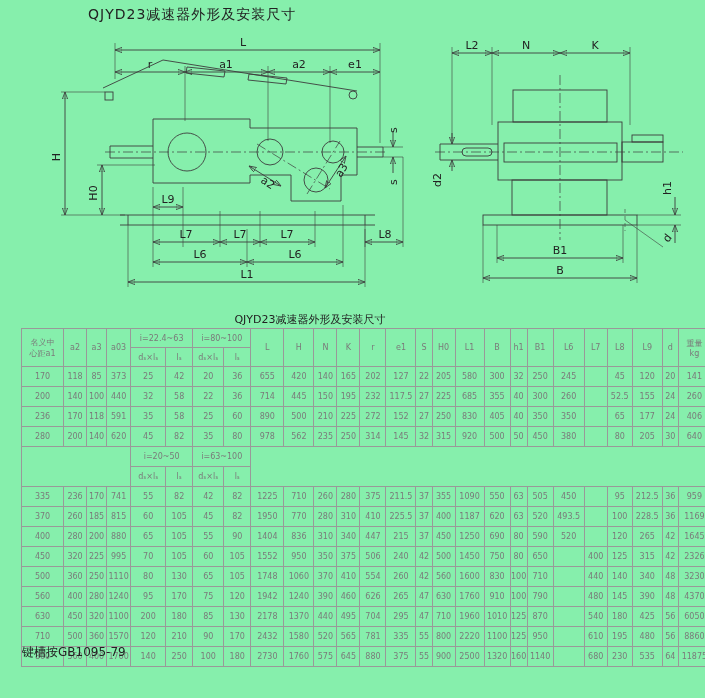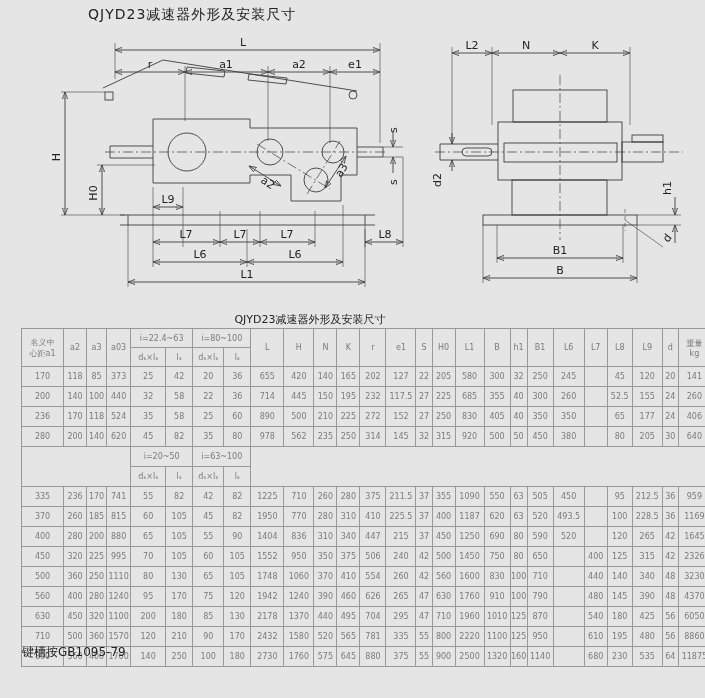--- a/index.html
+++ b/index.html
@@ -1,16 +1,16 @@
 <!DOCTYPE html>
 <html><head>
 <meta charset="utf-8">
 <style>
   html,body{margin:0;padding:0;background:#fff;}
-  .page{position:relative;width:705px;height:698px;background:#e5e5e5;overflow:hidden;
+  .page{position:relative;width:705px;height:698px;background:#86efac;overflow:hidden;
         font-family:"DejaVu Sans",sans-serif;color:#333;}
   .main-title{position:absolute;left:88px;top:6px;font-size:14px;color:#222;
               letter-spacing:1px;font-family:"DejaVu Sans",sans-serif;}
   .table-title{position:absolute;left:0;top:312px;width:620px;text-align:center;
                font-size:11px;color:#222;}
   .footnote{position:absolute;left:22px;top:644px;font-size:12px;color:#222;}
   svg{position:absolute;overflow:visible;}
   svg line,svg path,svg polyline,svg rect,svg circle,svg polygon{
       stroke:#3c3c3c;stroke-width:0.9;fill:none;}
   svg text{fill:#222;font-size:11px;font-family:"DejaVu Sans",sans-serif;stroke:none;}
@@ -344,21 +344,21 @@
           <td></td>
           <td>52.5</td>
           <td>155</td>
           <td>24</td>
           <td>260</td>
         </tr>
         <tr>
           <td>236</td>
           <td>170</td>
           <td>118</td>
-          <td>524</td>
+          <td>591</td>
           <td>35</td>
           <td>58</td>
           <td>25</td>
           <td>60</td>
           <td>890</td>
           <td>500</td>
           <td>210</td>
           <td>225</td>
           <td>272</td>
           <td>152</td>

